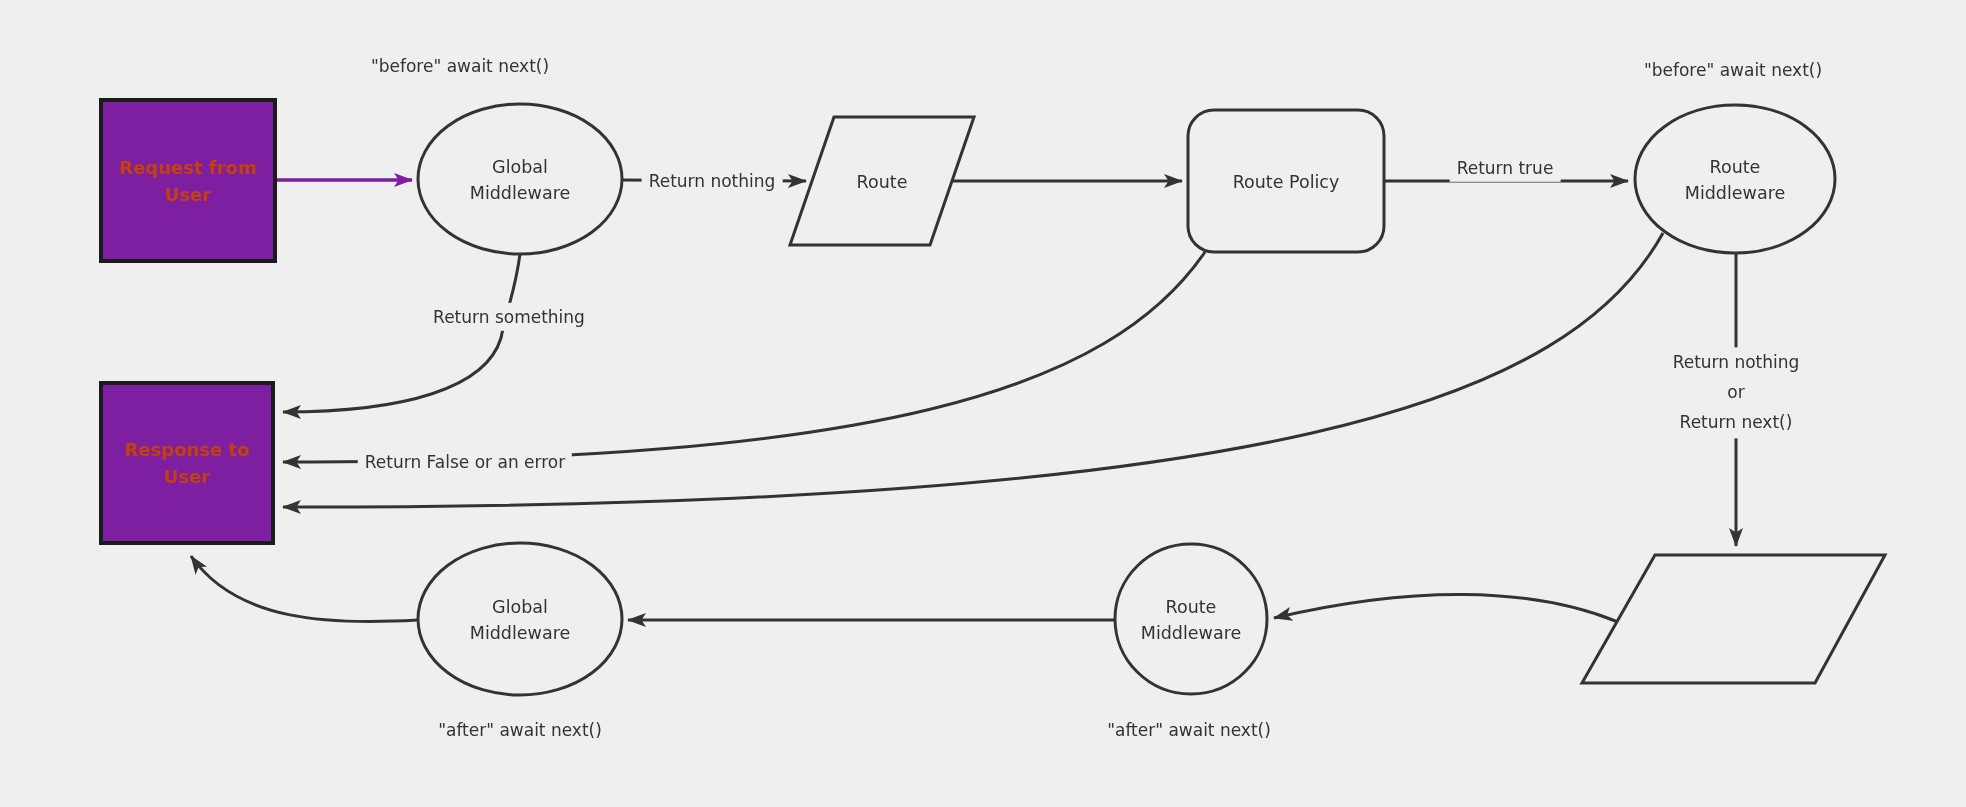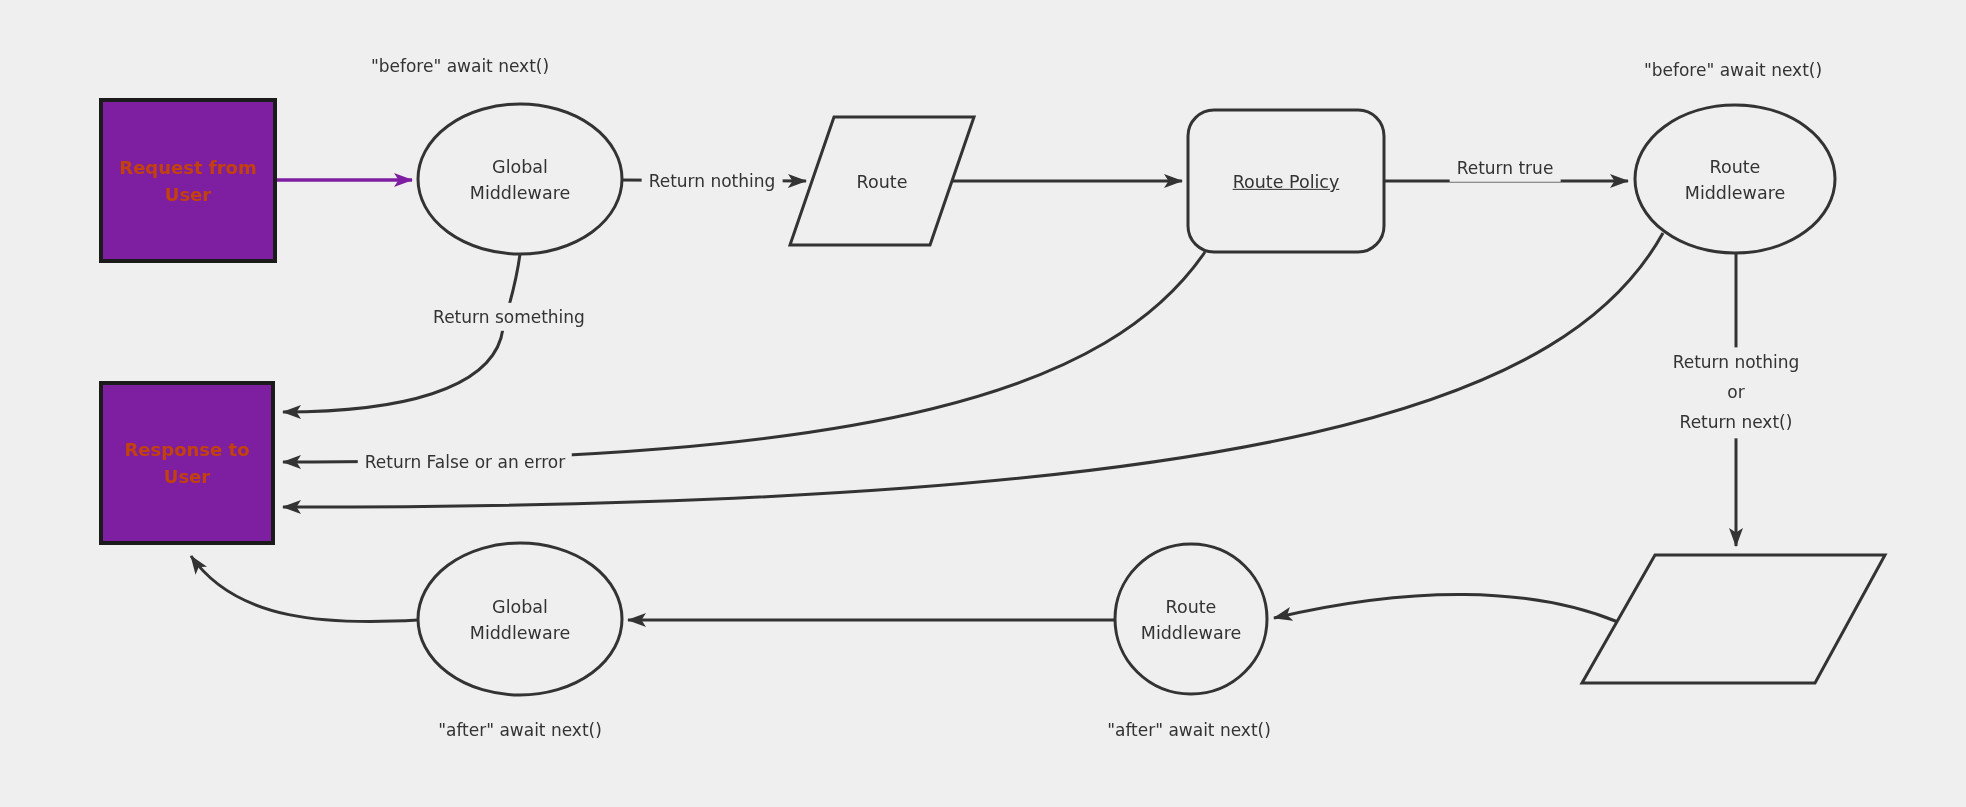--- a/index.html
+++ b/index.html
@@ -88,21 +88,21 @@
     <ellipse cx="1191" cy="619" rx="76" ry="75" fill="#efefef" stroke="#333333" stroke-width="3"></ellipse>
     <ellipse cx="520" cy="619" rx="102" ry="76" fill="#efefef" stroke="#333333" stroke-width="3"></ellipse>
     <rect x="101" y="383" width="172" height="160" fill="#7e1fa2" stroke="#1b1b1b" stroke-width="4"></rect>
   </svg>
 
   <div class="node-lbl box-text" style="left:188px;top:181px;">Request from
 User</div>
   <div class="node-lbl" style="left:520px;top:180px;">Global
 Middleware</div>
   <div class="node-lbl" style="left:882px;top:182px;">Route</div>
-  <div class="node-lbl" style="left:1286px;top:182px;text-decoration:underline;">Route Policy</div>
+  <div class="node-lbl" style="left:1286px;top:182px;">Route Policy</div>
   <div class="node-lbl" style="left:1735px;top:180px;">Route
 Middleware</div>
   <div class="node-lbl" style="left:1191px;top:620px;">Route
 Middleware</div>
   <div class="node-lbl" style="left:520px;top:620px;">Global
 Middleware</div>
   <div class="node-lbl box-text" style="left:187px;top:463px;">Response to
 User</div>
 
   <div class="lbl" style="left:460px;top:66px;">"before" await next()</div>

